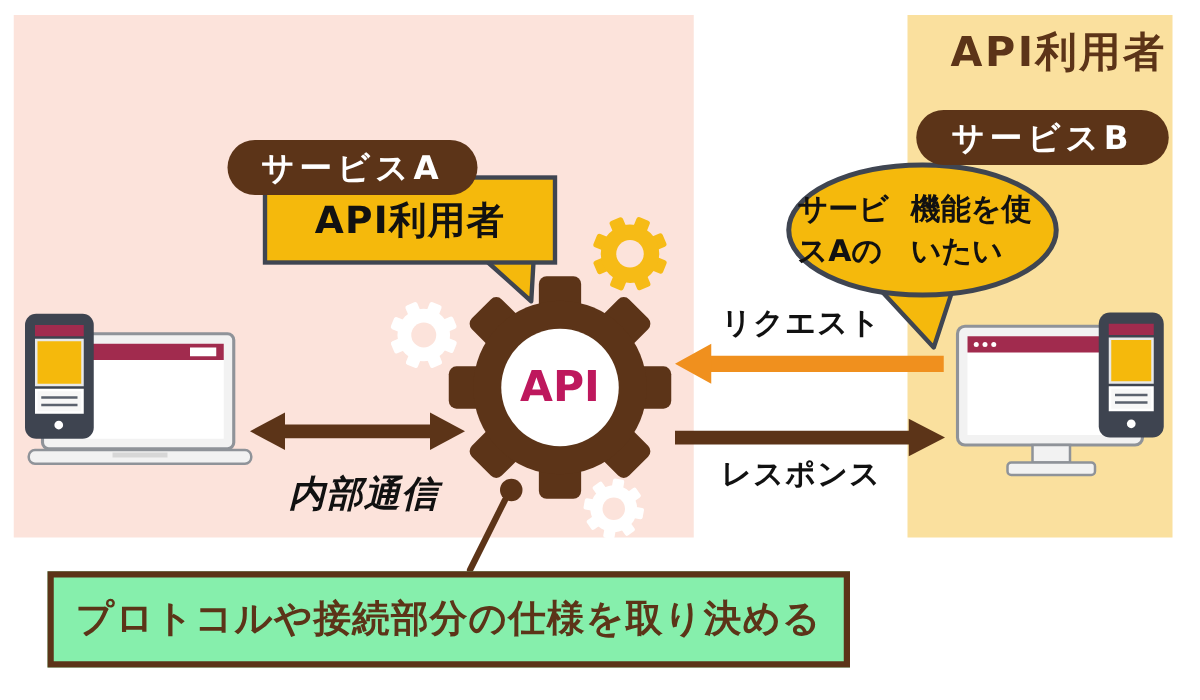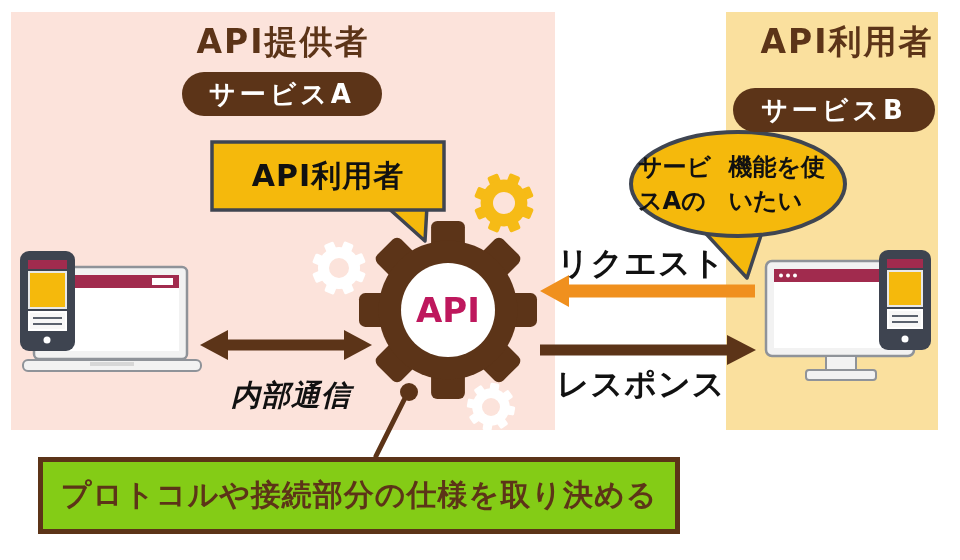--- a/index.html
+++ b/index.html
@@ -15,44 +15,44 @@
     position:absolute;top:20px;text-align:center;font-size:33px;font-weight:bold;
     color:#5C3418;letter-spacing:2px;
   }
   .title.provider{left:11px;width:544px;}
   .title.consumer{left:726px;width:212px;margin-left:15px;}
   .pill{
     position:absolute;top:72px;height:44px;border-radius:22px;background:#5C3418;
     color:#FFFFFF;font-size:26px;font-weight:bold;letter-spacing:4px;
     display:flex;align-items:center;justify-content:center;
   }
-  .pill.provider{left:182px;width:200px;}
+  .pill.provider{left:182px;width:200px;margin-top:40px;}
   .pill.consumer{left:733px;width:202px;margin-top:16px;}
   .callout-text{
     position:absolute;left:212px;top:142px;width:232px;height:68px;
     display:flex;align-items:center;justify-content:center;
     font-size:30px;font-weight:bold;color:#111111;letter-spacing:1px;
   }
   .bubble-text{
     position:absolute;left:638px;top:150px;width:200px;height:70px;
     display:flex;flex-direction:row;align-items:center;justify-content:center;
     font-size:24px;font-weight:bold;color:#111111;line-height:1.4;
   }
   .gear-label{
     position:absolute;left:400px;top:283px;width:96px;height:54px;
     display:flex;align-items:center;justify-content:center;
     font-size:34px;font-weight:bold;color:#be185d;letter-spacing:0px;
   }
-  .arrow-label{position:absolute;font-size:32px;font-weight:bold;color:#111111;text-align:center;letter-spacing:1px;}
+  .arrow-label{position:absolute;font-size:24px;font-weight:bold;color:#111111;text-align:center;letter-spacing:1px;}
   .arrow-label.internal{left:206px;top:376px;width:170px;font-size:29px;font-style:italic;}
   .arrow-label.request{left:550px;top:242px;width:182px;}
   .arrow-label.response{left:550px;top:363px;width:182px;}
   .note-box{
     position:absolute;left:38px;top:457px;width:642px;height:77px;box-sizing:border-box;
-    background:#84cc16;border:5px solid #5C3418;
+    background:#86efac;border:5px solid #5C3418;
     display:flex;align-items:center;justify-content:center;
     font-size:30px;font-weight:bold;color:#5C3418;letter-spacing:1px;
   }
 </style>
 </head>
 <body>
 
 <div class="stage">
 
   <div class="panel pink"></div>
@@ -150,21 +150,20 @@
         <rect x="887" y="259" width="36" height="9" fill="#A12B4E"></rect>
         <rect x="888" y="271" width="34" height="35" fill="#F5B90C" stroke="#E8E8E8" stroke-width="2"></rect>
         <rect x="888" y="310" width="34" height="18" fill="#F7F7F7" stroke="#FFFFFF" stroke-width="2"></rect>
         <line x1="892" y1="316" x2="918" y2="316" stroke="#5B626E" stroke-width="2"></line>
         <line x1="892" y1="322" x2="918" y2="322" stroke="#5B626E" stroke-width="2"></line>
         <circle cx="905" cy="339" r="3.5" fill="#FFFFFF"></circle>
       </g>
     </g>
   </svg>
 
-  <div class="title provider">API提供者</div>
   <div class="pill provider">サービスA</div>
 
   <div class="title consumer">API利用者</div>
   <div class="pill consumer">サービスB</div>
 
   <div class="callout-text">API利用者</div>
 
   <div class="bubble-text">
     <span>サービスAの</span>
     <span>機能を使いたい</span>

